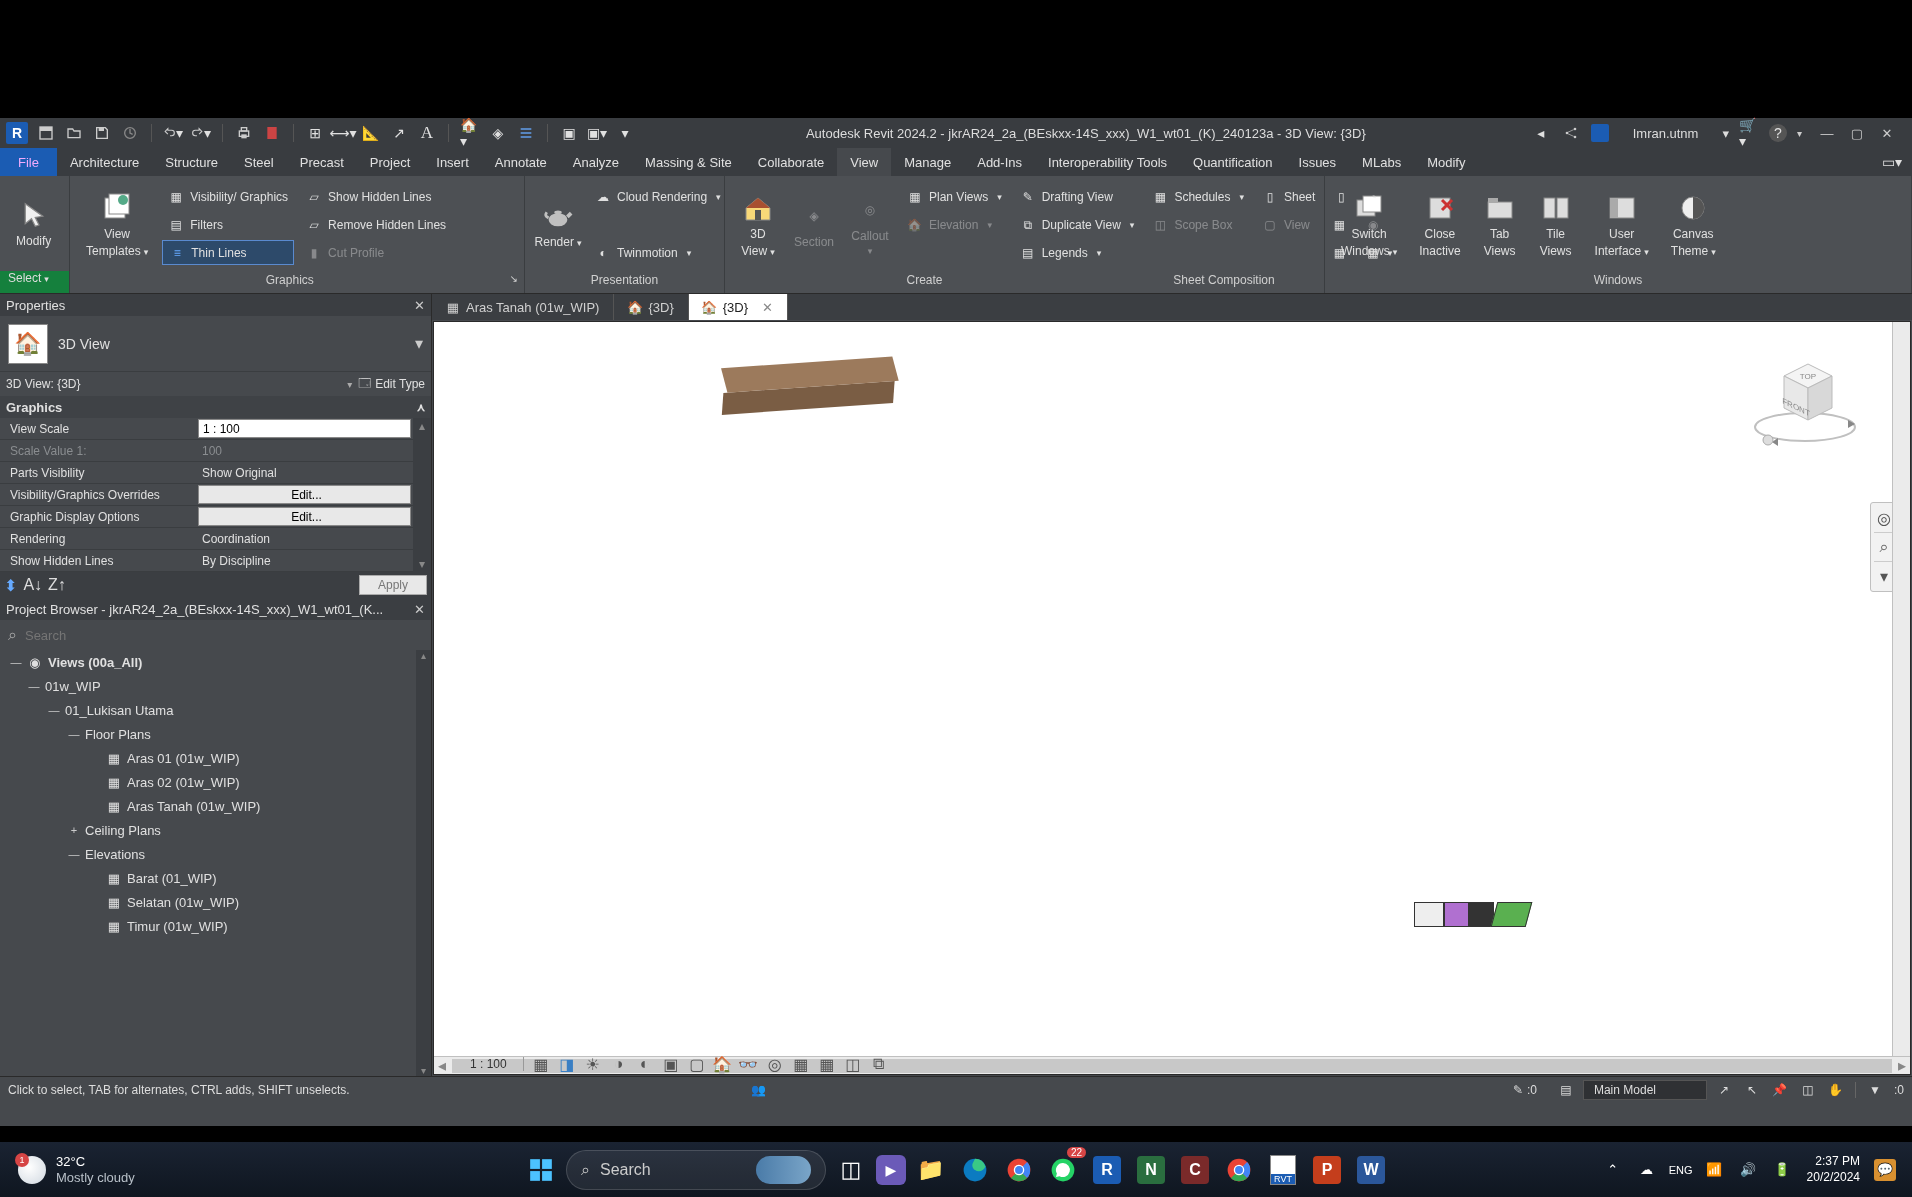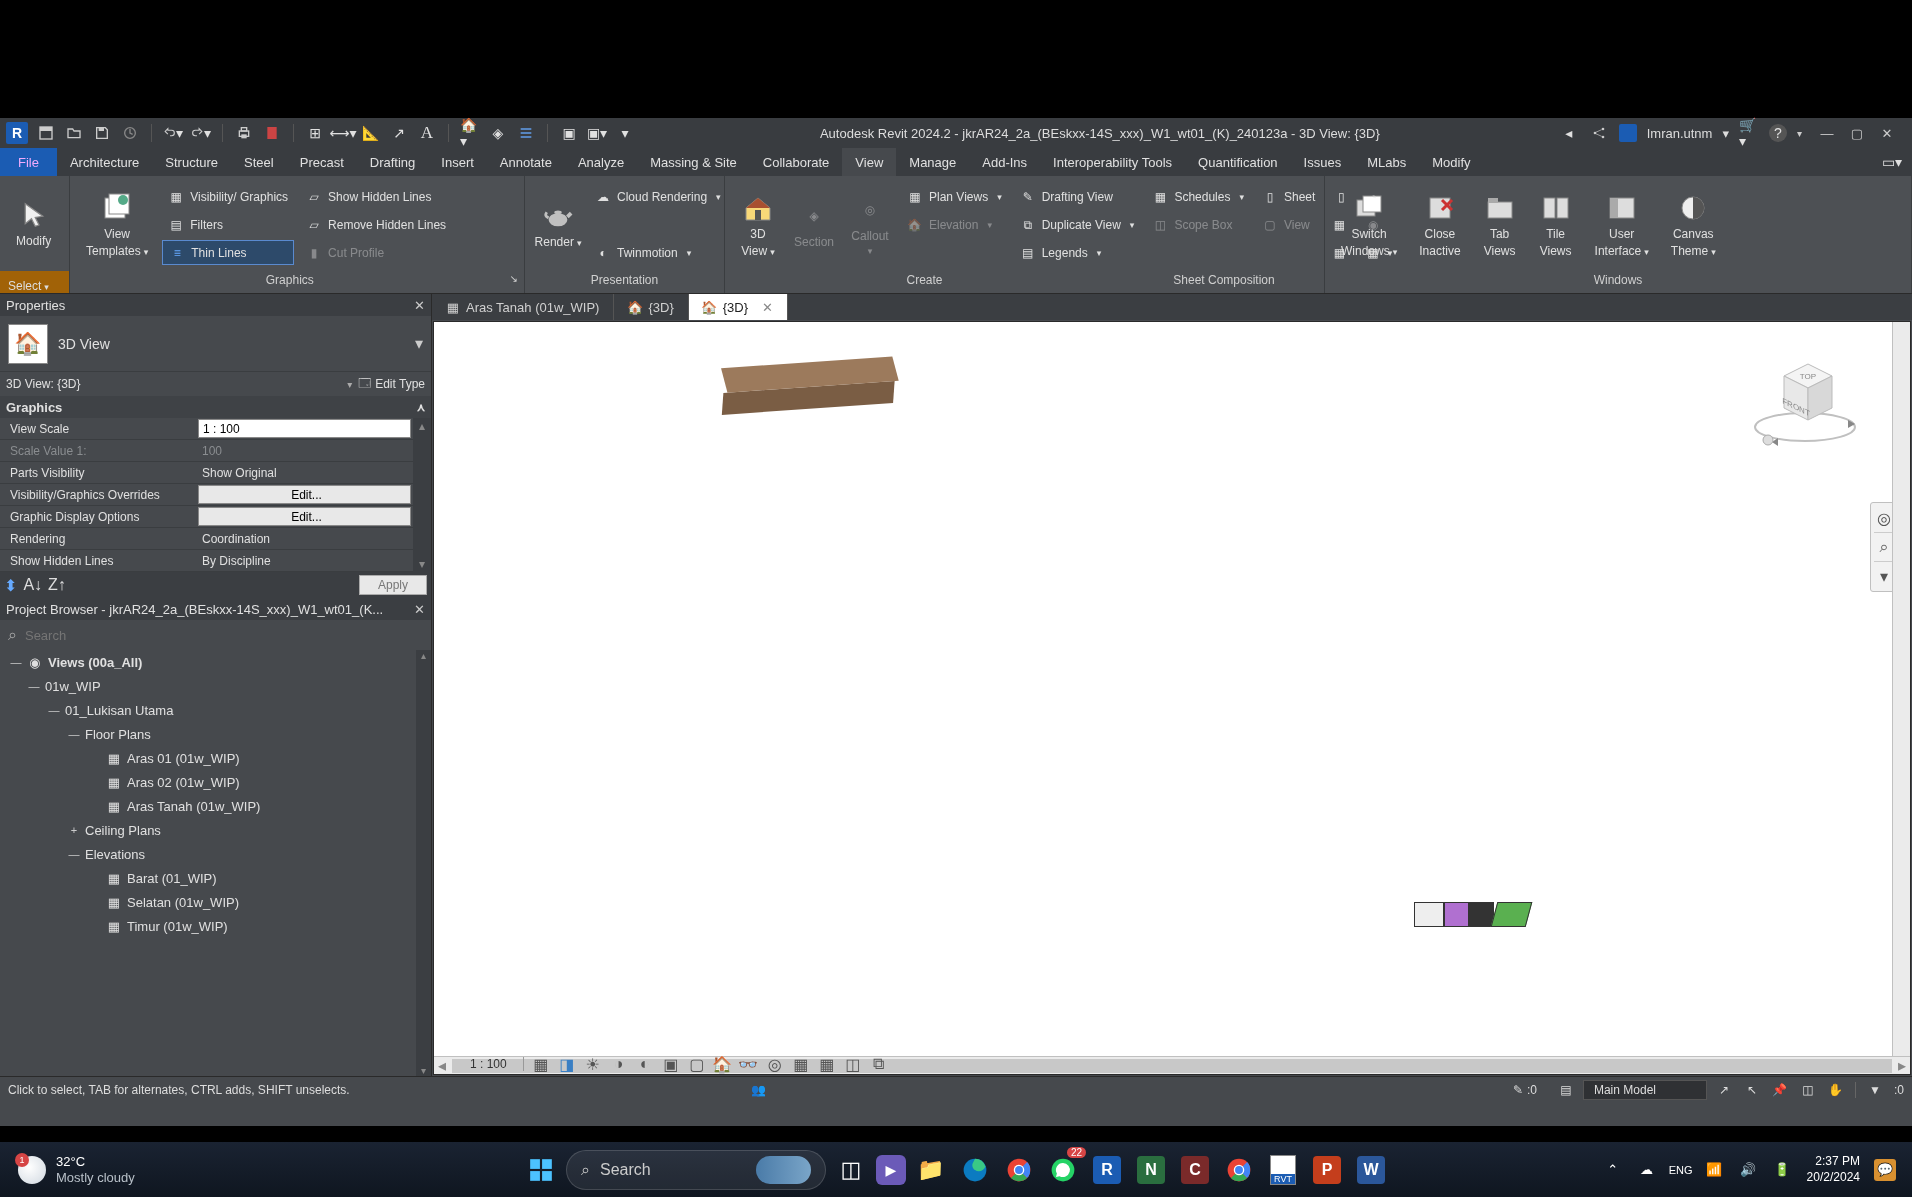--- a/index.html
+++ b/index.html
@@ -9,21 +9,21 @@
 
 
 .title-bar { height: 30px; background: #393c40; display: flex; align-items: center; color: #ccc; font-size: 13px; }
 .title-bar .left-icons { display: flex; align-items: center; gap: 8px; padding: 0 6px; }
 .revit-logo { width: 22px; height: 22px; background: #1b5cb3; color: #fff; display: flex; align-items: center; justify-content: center; font-weight: bold; border-radius: 2px; font-size: 14px; }
 .title-icon { width: 20px; height: 20px; color: #e0e0e0; display: flex; align-items: center; justify-content: center; font-size: 14px; cursor: pointer; }
 .title-icon svg { width: 16px; height: 16px; fill: #e0e0e0; }
 .title-sep { width: 1px; height: 18px; background: #555; margin: 0 3px; }
 .title-center { flex: 1; text-align: center; color: #ddd; }
 .title-right { display: flex; align-items: center; gap: 10px; padding-right: 10px; }
-.user-chip { display: flex; align-items: center; gap: 10px; color: #ddd; }
+.user-chip { display: flex; align-items: center; gap: 24px; color: #ddd; }
 .user-avatar { width: 18px; height: 18px; background: #1b5cb3; border-radius: 2px; }
 .win-controls { display: flex; gap: 0; }
 .win-btn { width: 30px; height: 20px; display: flex; align-items: center; justify-content: center; color: #ccc; cursor: pointer; }
 
 
 .menu-bar { height: 28px; background: #393c40; display: flex; align-items: stretch; }
 .menu-tab { padding: 0 13px; display: flex; align-items: center; color: #e0e0e0; font-size: 13px; cursor: pointer; }
 .menu-tab.file { background: #1b5cb3; color: #f0abfc; padding: 0 18px; }
 .menu-tab.active { background: #46494d; }
 .menu-end { margin-left: auto; display: flex; align-items: center; padding-right: 10px; gap: 8px; }
@@ -35,21 +35,21 @@
 .ribbon-group-label { height: 20px; text-align: center; color: #d0d0d0; font-size: 12px; padding-bottom: 2px; }
 .big-btn { display: flex; flex-direction: column; align-items: center; justify-content: center; gap: 3px; padding: 4px 8px; color: #e0e0e0; font-size: 12px; cursor: pointer; min-width: 50px; }
 .big-btn .big-icon { width: 32px; height: 32px; display: flex; align-items: center; justify-content: center; }
 .big-btn.disabled { opacity: 0.4; }
 .stack-col { display: flex; flex-direction: column; gap: 3px; }
 .small-btn { display: flex; align-items: center; gap: 6px; padding: 2px 6px; color: #e0e0e0; font-size: 12px; cursor: pointer; height: 25px; white-space: nowrap; }
 .small-btn.active { background: #2d4a6a; border: 1px solid #5a8acf; }
 .small-btn.disabled { opacity: 0.4; }
 .small-btn .si { width: 16px; height: 16px; display: flex; align-items: center; justify-content: center; }
 .dropdown-arrow::after { content: '▾'; margin-left: 3px; font-size: 9px; }
-.select-bar { height: 22px; background: #a16207; display:flex; align-items:flex-end; }
+.select-bar { height: 22px; background: #15803d; display:flex; align-items:flex-start; }
 
 
 .work-area { position: relative; height: 782px; display: flex; background: #353535; }
 .left-panels { width: 432px; display: flex; flex-direction: column; background: #46494d; border-right: 1px solid #2a2a2a; }
 
 
 .panel-header { height: 22px; background: #3b3e42; color: #e0e0e0; font-size: 13px; display: flex; align-items: center; padding: 0 6px; justify-content: space-between; }
 .panel-header .close-x { cursor: pointer; color: #ccc; }
 .type-selector { height: 56px; background: #46494d; display: flex; align-items: center; padding: 4px 8px; gap: 10px; border-bottom: 1px solid #3a3d40; position: relative; }
 .type-thumb { width: 40px; height: 40px; background: #fff; border: 1px solid #888; display: flex; align-items: center; justify-content: center; font-size: 22px; }
@@ -233,21 +233,21 @@
       </div>
     </div>
   </div>
 
   <div class="menu-bar">
     <div class="menu-tab file">File</div>
     <div class="menu-tab">Architecture</div>
     <div class="menu-tab">Structure</div>
     <div class="menu-tab">Steel</div>
     <div class="menu-tab">Precast</div>
-    <div class="menu-tab">Drafting</div>
+    <div class="menu-tab">Project</div>
     <div class="menu-tab">Insert</div>
     <div class="menu-tab">Annotate</div>
     <div class="menu-tab">Analyze</div>
     <div class="menu-tab">Massing &amp; Site</div>
     <div class="menu-tab">Collaborate</div>
     <div class="menu-tab active">View</div>
     <div class="menu-tab">Manage</div>
     <div class="menu-tab">Add-Ins</div>
     <div class="menu-tab">Interoperability Tools</div>
     <div class="menu-tab">Quantification</div>

